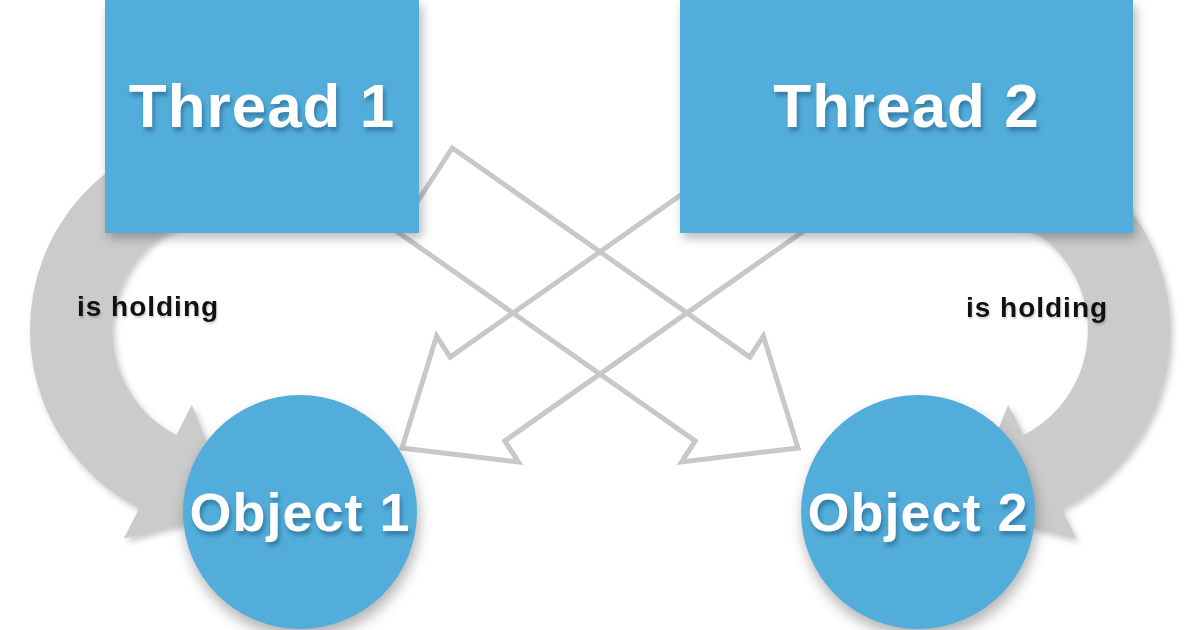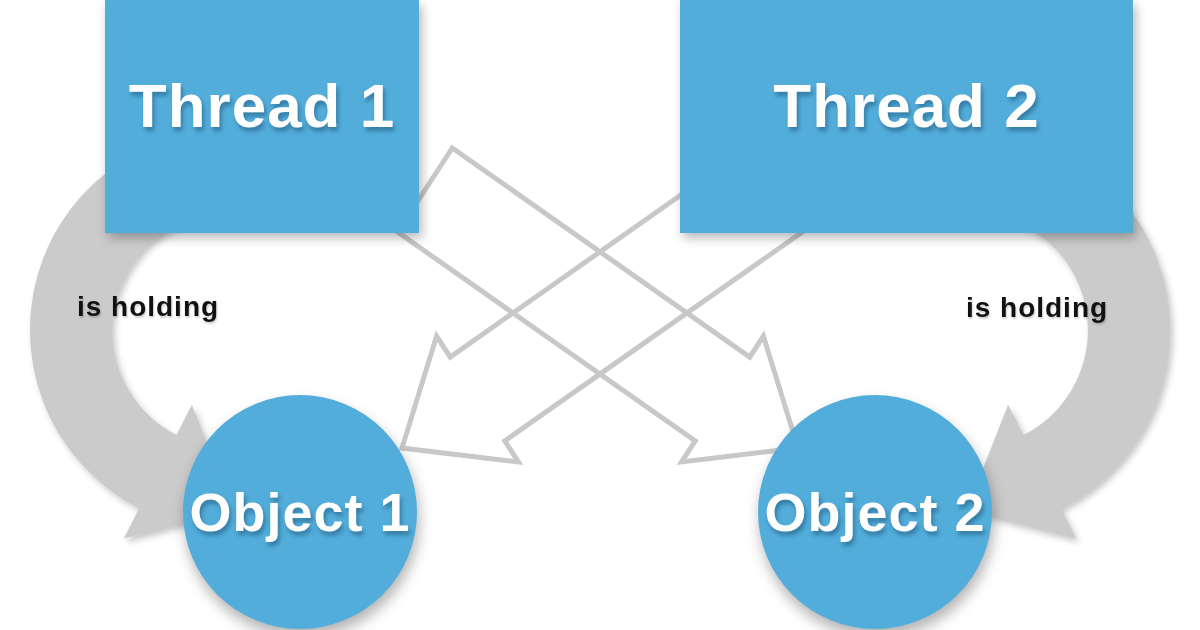--- a/index.html
+++ b/index.html
@@ -22,21 +22,21 @@
     text-shadow:2px 4px 4px rgba(15,65,100,.45);
     margin-top:-22px;white-space:nowrap;letter-spacing:1px;
   }
   .node-circle{
     position:absolute;top:395px;width:234px;height:234px;border-radius:50%;
     background:var(--node-fill,#53ADDA);
     display:flex;align-items:center;justify-content:center;
     box-shadow:2px 8px 14px rgba(0,0,0,.3);
   }
   .node-circle.o1{left:183px;}
-  .node-circle.o2{left:758px;}
+  .node-circle.o2{left:801px;}
   .node-circle .node-label{
     font-weight:bold;font-size:54px;color:var(--node-text,#fff);
     text-shadow:2px 4px 4px rgba(15,65,100,.45);
     white-space:nowrap;letter-spacing:1px;
   }
   .edge-label{
     position:absolute;transform:translate(-50%,-50%);
     font-weight:bold;font-size:28px;color:var(--label-text,#111);
     text-shadow:1px 2px 2px rgba(0,0,0,.18);
     white-space:nowrap;letter-spacing:1px;

